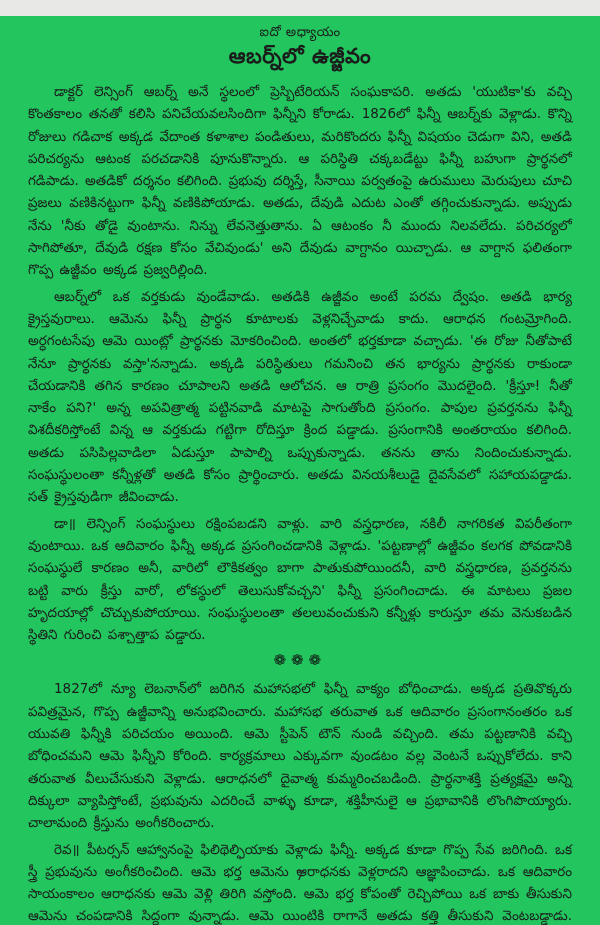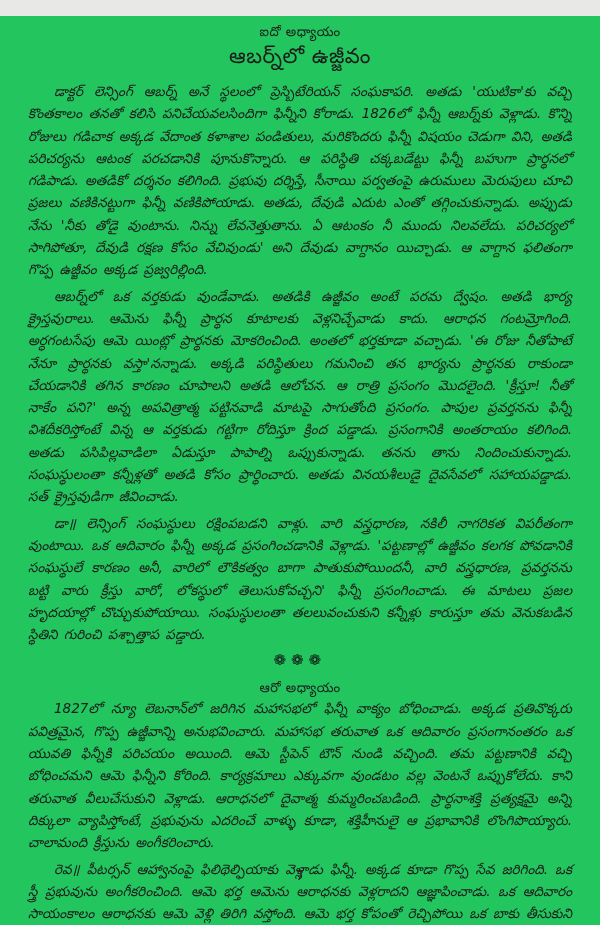--- a/index.html
+++ b/index.html
@@ -21,33 +21,32 @@
   }
   .kicker {
     text-align: center;
     font-size: 13px;
     line-height: 18px;
     letter-spacing: 0.5px;
   }
   .chapter-title {
     text-align: center;
     font-size: 21px;
-    font-weight: normal;
+    font-weight: bold;
     margin: 2px 0 11px 0;
     line-height: 26px;
     letter-spacing: 0.5px;
   }
   .body-text p {
     margin: 0 0 4px 0;
     font-size: 13.5px;
     line-height: 22.3px;
     text-align: justify;
     text-indent: 26px;
     word-spacing: 2px;
-    font-style: italic;
   }
   .separator {
     text-align: center;
     font-size: 15px;
     letter-spacing: 5px;
     margin: 6px 0 8px 0;
     color: #111;
   }
   .chapter-6 .kicker {
     margin-top: 10px;
@@ -73,21 +72,20 @@
     <div class="body-text">
       <p>డాక్టర్ లెన్సింగ్ ఆబర్న్ అనే స్థలంలో ప్రెస్బిటేరియన్ సంఘకాపరి. అతడు 'యుటికా'కు వచ్చి కొంతకాలం తనతో కలిసి పనిచేయవలసిందిగా ఫిన్నీని కోరాడు. 1826లో ఫిన్నీ ఆబర్న్‌కు వెళ్లాడు. కొన్ని రోజులు గడిచాక అక్కడ వేదాంత కళాశాల పండితులు, మరికొందరు ఫిన్నీ విషయం చెడుగా విని, అతడి పరిచర్యను ఆటంక పరచడానికి పూనుకొన్నారు. ఆ పరిస్థితి చక్కబడేట్టు ఫిన్నీ బహుగా ప్రార్థనలో గడిపాడు. అతడికో దర్శనం కలిగింది. ప్రభువు దర్శిస్తే, సీనాయి పర్వతంపై ఉరుములు మెరుపులు చూచి ప్రజలు వణికినట్టుగా ఫిన్నీ వణికిపోయాడు. అతడు, దేవుడి ఎదుట ఎంతో తగ్గించుకున్నాడు. అప్పుడు నేను 'నీకు తోడై వుంటాను. నిన్ను లేవనెత్తుతాను. ఏ ఆటంకం నీ ముందు నిలవలేదు. పరిచర్యలో సాగిపోతూ, దేవుడి రక్షణ కోసం వేచివుండు' అని దేవుడు వాగ్దానం యిచ్చాడు. ఆ వాగ్దాన ఫలితంగా గొప్ప ఉజ్జీవం అక్కడ ప్రజ్వరిల్లింది.</p>
       <p>ఆబర్న్‌లో ఒక వర్తకుడు వుండేవాడు. అతడికి ఉజ్జీవం అంటే పరమ ద్వేషం. అతడి భార్య క్రైస్తవురాలు. ఆమెను ఫిన్నీ ప్రార్థన కూటాలకు వెళ్లనిచ్చేవాడు కాదు. ఆరాధన గంటమ్రోగింది. అర్ధగంటసేపు ఆమె యింట్లో ప్రార్థనకు మోకరించింది. అంతలో భర్తకూడా వచ్చాడు. 'ఈ రోజు నీతోపాటే నేనూ ప్రార్థనకు వస్తా'నన్నాడు. అక్కడి పరిస్థితులు గమనించి తన భార్యను ప్రార్థనకు రాకుండా చేయడానికి తగిన కారణం చూపాలని అతడి ఆలోచన. ఆ రాత్రి ప్రసంగం మొదలైంది. 'క్రీస్తూ! నీతో నాకేం పని?' అన్న అపవిత్రాత్మ పట్టినవాడి మాటపై సాగుతోంది ప్రసంగం. పాపుల ప్రవర్తనను ఫిన్నీ విశదీకరిస్తోంటే విన్న ఆ వర్తకుడు గట్టిగా రోదిస్తూ క్రింద పడ్డాడు. ప్రసంగానికి అంతరాయం కలిగింది. అతడు పసిపిల్లవాడిలా ఏడుస్తూ పాపాల్ని ఒప్పుకున్నాడు. తనను తాను నిందించుకున్నాడు. సంఘస్థులంతా కన్నీళ్లతో అతడి కోసం ప్రార్థించారు. అతడు వినయశీలుడై దైవసేవలో సహాయపడ్డాడు. సత్ క్రైస్తవుడిగా జీవించాడు.</p>
       <p>డా॥ లెన్సింగ్ సంఘస్థులు రక్షింపబడని వాళ్లు. వారి వస్త్రధారణ, నకిలీ నాగరికత విపరీతంగా వుంటాయి. ఒక ఆదివారం ఫిన్నీ అక్కడ ప్రసంగించడానికి వెళ్లాడు. 'పట్టణాల్లో ఉజ్జీవం కలగక పోవడానికి సంఘస్థులే కారణం అనీ, వారిలో లౌకికత్వం బాగా పాతుకుపోయిందనీ, వారి వస్త్రధారణ, ప్రవర్తనను బట్టి వారు క్రీస్తు వారో, లోకస్థులో తెలుసుకోవచ్చని' ఫిన్నీ ప్రసంగించాడు. ఈ మాటలు ప్రజల హృదయాల్లో చొచ్చుకుపోయాయి. సంఘస్థులంతా తలలువంచుకుని కన్నీళ్లు కారుస్తూ తమ వెనుకబడిన స్థితిని గురించి పశ్చాత్తాప పడ్డారు.</p>
     </div>
   </section>
 
   <div class="separator">❁❁❁</div>
 
   <section class="chapter chapter-6">
-    <div class="kicker">ఆరో అధ్యాయం</div>
     <div class="body-text">
       <p>1827లో న్యూ లెబనాన్‌లో జరిగిన మహాసభలో ఫిన్నీ వాక్యం బోధించాడు. అక్కడ ప్రతివొక్కరు పవిత్రమైన, గొప్ప ఉజ్జీవాన్ని అనుభవించారు. మహాసభ తరువాత ఒక ఆదివారం ప్రసంగానంతరం ఒక యువతి ఫిన్నీకి పరిచయం అయింది. ఆమె స్టీపెన్ టౌన్ నుండి వచ్చింది. తమ పట్టణానికి వచ్చి బోధించమని ఆమె ఫిన్నీని కోరింది. కార్యక్రమాలు ఎక్కువగా వుండటం వల్ల వెంటనే ఒప్పుకోలేదు. కాని తరువాత వీలుచేసుకుని వెళ్లాడు. ఆరాధనలో దైవాత్మ కుమ్మరించబడింది. ప్రార్థనాశక్తి ప్రత్యక్షమై అన్ని దిక్కులా వ్యాపిస్తోంటే, ప్రభువును ఎదరించే వాళ్ళు కూడా, శక్తిహీనులై ఆ ప్రభావానికి లొంగిపొయ్యారు. చాలామంది క్రీస్తును అంగీకరించారు.</p>
       <p>రెవ॥ పీటర్సన్ ఆహ్వానంపై ఫిలిథెల్ఫియాకు వెళ్లాడు ఫిన్నీ. అక్కడ కూడా గొప్ప సేవ జరిగింది. ఒక స్త్రీ ప్రభువును అంగీకరించింది. ఆమె భర్త ఆమెను ఆరాధనకు వెళ్లరాదని ఆజ్ఞాపించాడు. ఒక ఆదివారం సాయంకాలం ఆరాధనకు ఆమె వెళ్లి తిరిగి వస్తోంది. ఆమె భర్త కోపంతో రెచ్చిపోయి ఒక బాకు తీసుకుని ఆమెను చంపడానికి సిద్ధంగా వున్నాడు. ఆమె యింటికి రాగానే అతడు కత్తి తీసుకుని వెంటబడ్డాడు. ఆమె ప్రాణభయంతో ఒక గదిలోంచి మరొక గదిలోకి పారిపోయింది. కాని, చివరకు ఎటూ తప్పించుకోలేని గదిలో చిక్కుబడిపోయింది. వెంటనే మోకరించి, చేతులు పైకెత్తి తనపై, తన భర్తపై కనికరం చూపమని దేవుణ్ణి ప్రార్థించింది అంతే! అతడు ఎత్తిన కత్తిని దేవుడు బంధించి వేశాడు. ఆమె తల ఎత్తి అతణ్ణి</p>
     </div>
   </section>
 
   <div class="page-number">7</div>
 
 </div>
 

